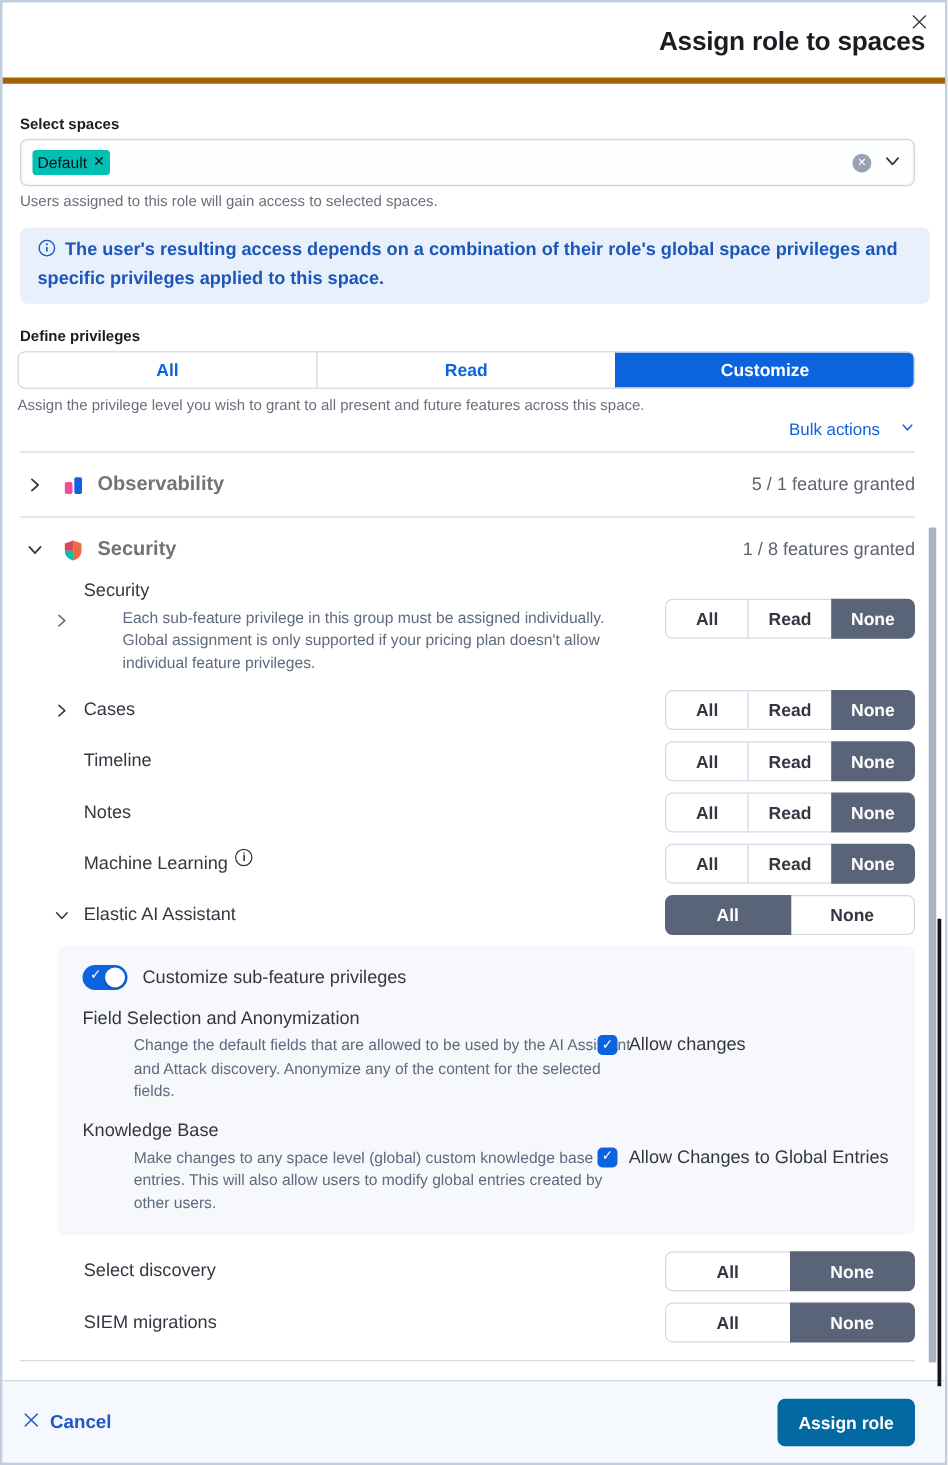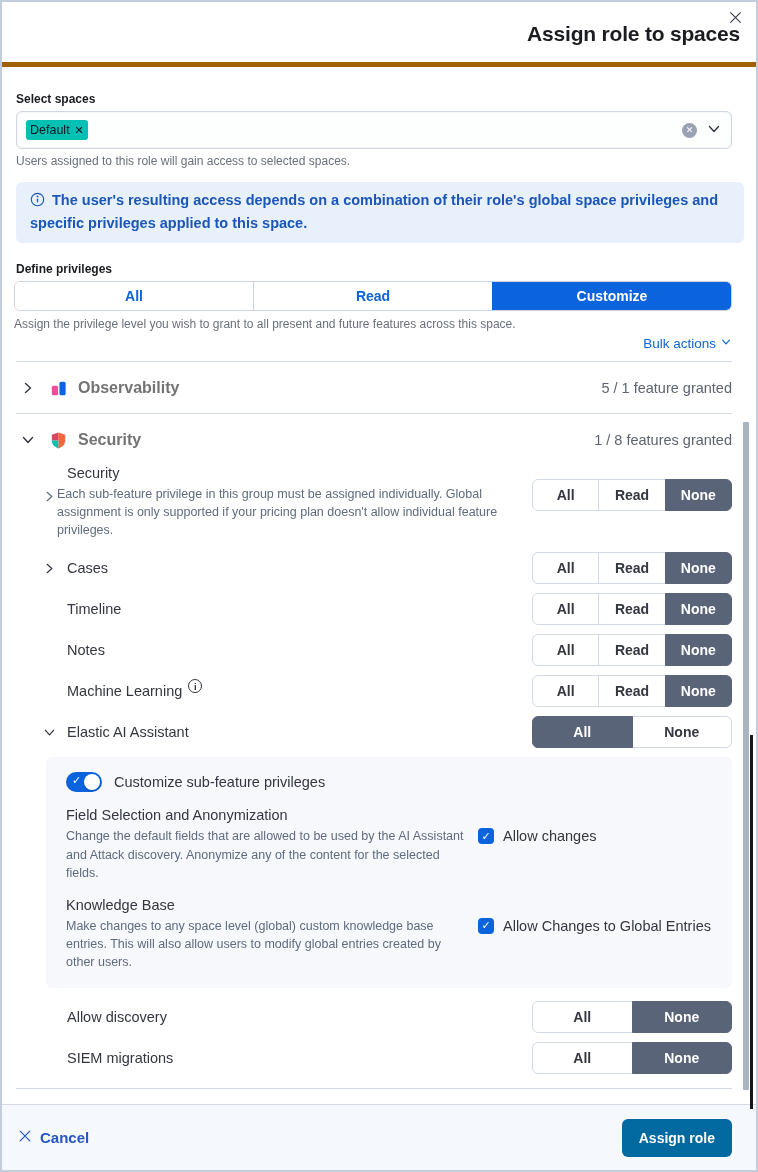--- a/index.html
+++ b/index.html
@@ -66,21 +66,21 @@
   .seg {
     flex: 1; border: none; background: #fff; cursor: pointer;
     font-family: inherit; font-size: 14px; font-weight: 600; color: #0b64dd;
     border-left: 1px solid #cdd3df;
     display: flex; align-items: center; justify-content: center;
   }
   .seg:first-child { border-left: none; }
   .seg.sel { background: #0b64dd; color: #fff; border-left-color: #0b64dd; }
   .priv-help { margin-top: 6px; margin-left: -2px; font-size: 12px; color: #69707d; }
   .bulk-row { margin-top: 5px; display: flex; justify-content: flex-end; }
-  .bulk-link { background: none; border: none; cursor: pointer; font-family: inherit; font-size: 13.5px; font-weight: 500; color: #0b64dd; display: flex; align-items: center; gap: 4px; }
+  .bulk-link { background: none; border: none; cursor: pointer; font-family: inherit; font-size: 13.5px; font-weight: 500; color: #0b64dd; display: flex; align-items: center; gap: 16px; }
   hr.divider { border: none; height: 1px; background: #d3dae6; }
   .hr-top { margin-top: 10px; }
   
   .cat-row { display: flex; align-items: center; padding: 16px 0 15px 4px; cursor: pointer; }
   .cat-chevron { width: 16px; height: 16px; display: flex; }
   .cat-icon { margin: 0 10px 0 12px; width: 20px; height: 20px; display: flex; align-items: center; justify-content: center; }
   .cat-title { font-size: 16px; font-weight: 700; color: #737373; }
   .spacer { flex: 1; }
   .cat-count { font-size: 14.5px; color: #5d6470; }
   
@@ -103,21 +103,21 @@
   }
   .fbtn:first-child { margin-left: 0; border-radius: 6px 0 0 6px; }
   .fbtn:last-child { border-radius: 0 6px 6px 0; }
   .fbtn.sel { background: #5a6479; border-color: #5a6479; color: #fff; z-index: 1; }
   
   .frow-sec { display: flex; margin-top: 13px; }
   .frow-sec .left { flex: 1; padding-right: 26px; }
   .sub-title { margin-left: 25px; font-size: 14.5px; color: #343741; }
   .desc-row { display: flex; margin-top: 4px; }
   .desc-row .chev-slot { align-items: flex-start; padding-top: 4px; }
-  .fdesc { font-size: 12.5px; line-height: 1.45; color: #5f6b7e; }
+  .fdesc { font-size: 12.5px; line-height: 1.45; color: #5f6b7e; margin-left: 41px; }
   .frow-sec .fgroup { margin-top: 14px; }
   
   .subpanel {
     margin: 9px 0 0 4px;
     background: #f7f8fc; border-radius: 6px;
     padding: 15px 16px 17px 20px;
   }
   .toggle-row { display: flex; align-items: center; gap: 12px; }
   .toggle {
     position: relative; width: 36px; height: 20px; border-radius: 10px;
@@ -387,21 +387,21 @@
             <label class="chk-row">
               <button class="checkbox">✓</button>
               <span class="chk-label">Allow Changes to Global Entries</span>
             </label>
           </div>
         </div>
       </div>
 
       <div class="frow" style="margin-top:13px">
         <span class="chev-slot"></span>
-        <span class="flabel">Allow discovery</span>
+        <span class="flabel">Select discovery</span>
         <span class="spacer"></span>
         <div class="fgroup">
           <button class="fbtn">All</button>
           <button class="fbtn sel">None</button>
         </div>
       </div>
 
       <div class="frow">
         <span class="chev-slot"></span>
         <span class="flabel">SIEM migrations</span>

